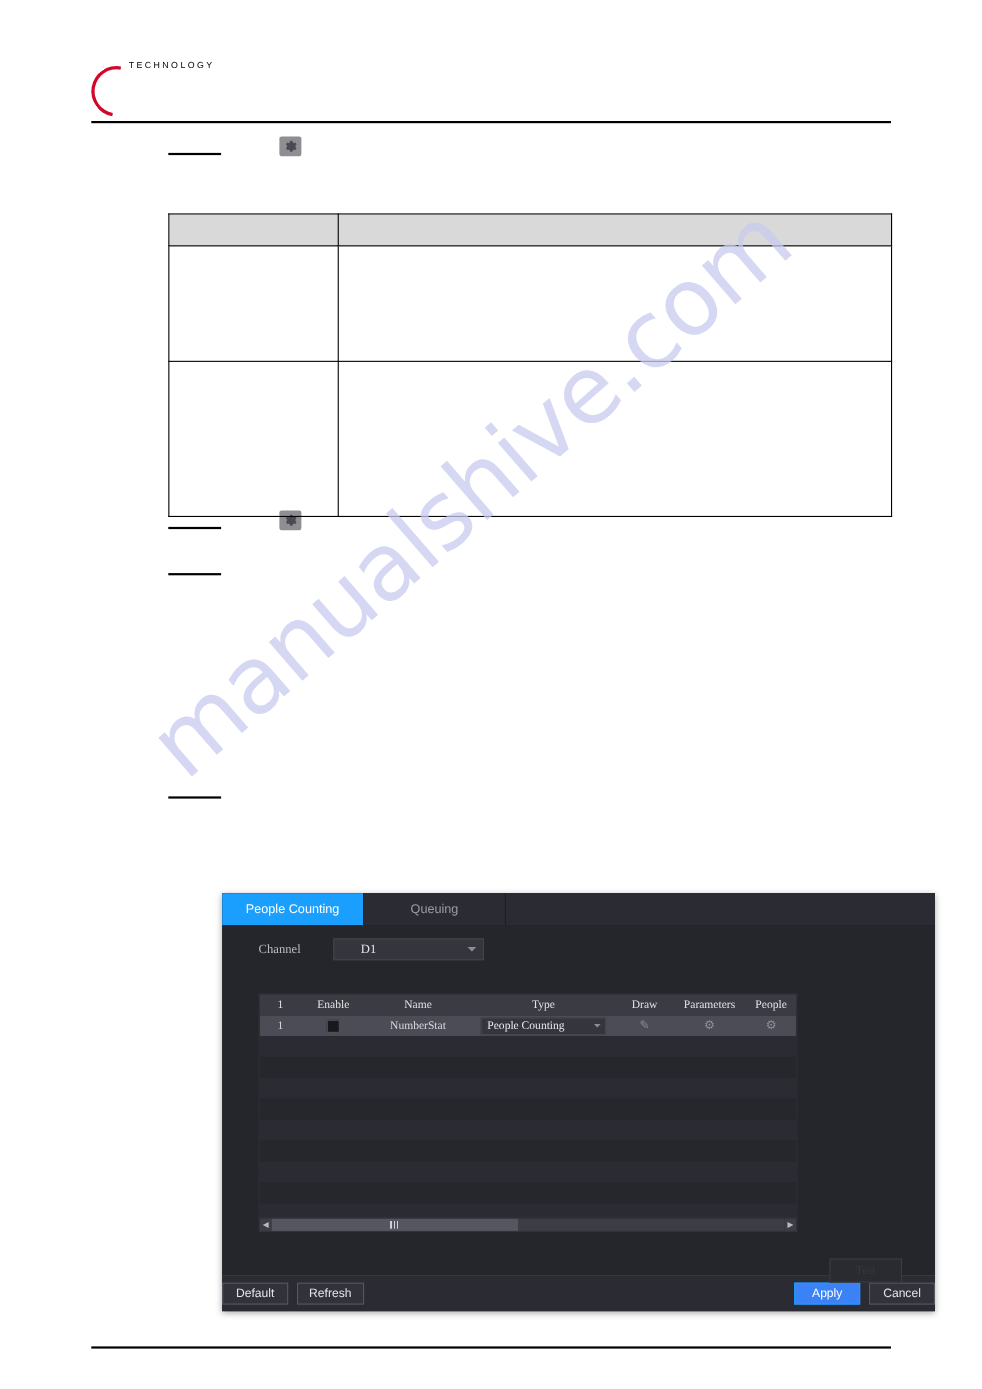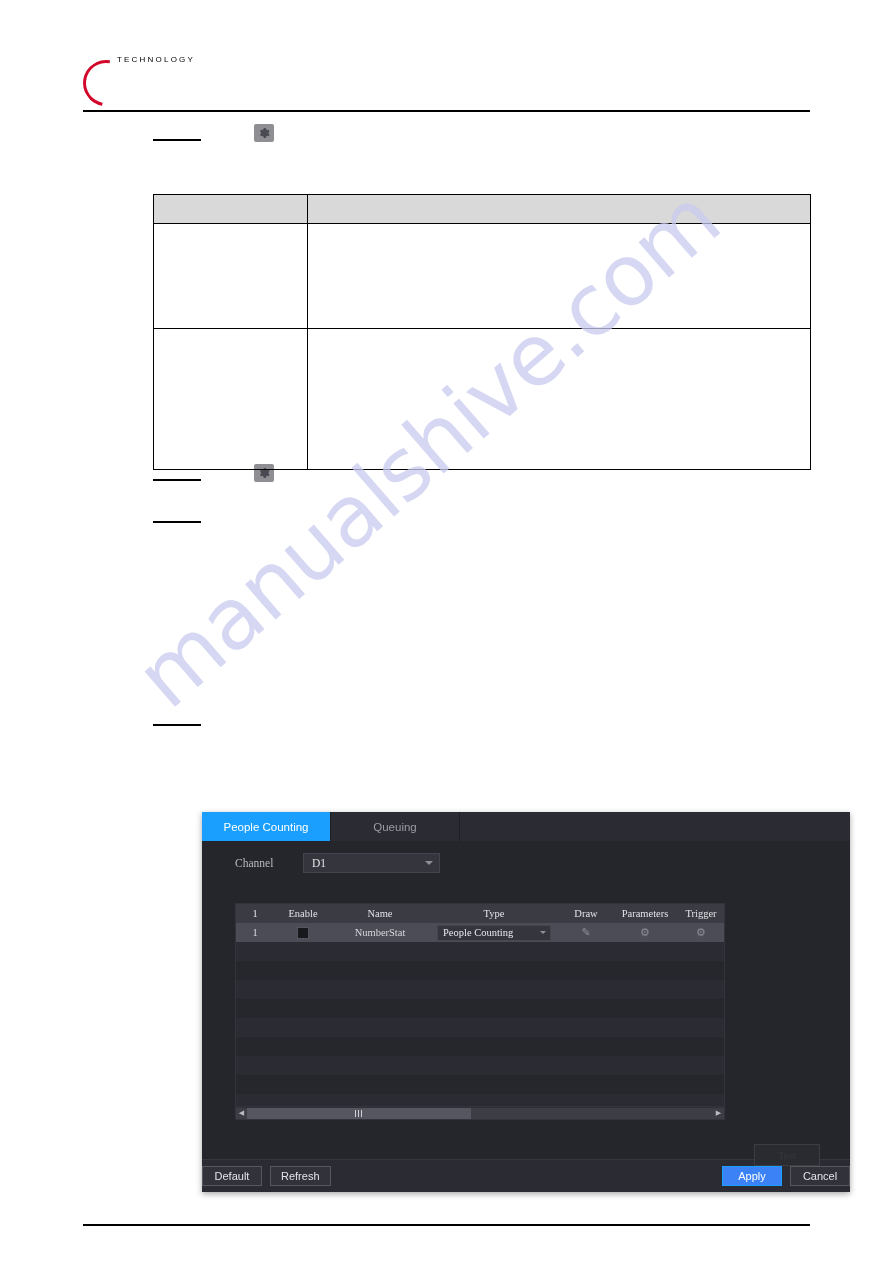--- a/index.html
+++ b/index.html
@@ -204,21 +204,21 @@
     font-size: 11.5px;
     color: #b9bbc3;
   }
   .select {
     width: 137px;
     height: 20px;
     background: #34353d;
     border: 1px solid #43444d;
     display: flex;
     align-items: center;
-    padding: 0 8px;
+    padding: 0 24px;
     font-size: 11.5px;
     color: #e6e7ea;
     position: relative;
     box-sizing: border-box;
   }
   .select .caret {
     position: absolute;
     right: 6px;
     top: 50%;
     margin-top: -2px;
@@ -451,21 +451,21 @@
       </div>
 
       <div class="grid">
         <div class="grid-head">
           <div class="col-idx">1</div>
           <div class="col-en">Enable</div>
           <div class="col-name">Name</div>
           <div class="col-type">Type</div>
           <div class="col-draw">Draw</div>
           <div class="col-param">Parameters</div>
-          <div class="col-trig">Trigger</div>
+          <div class="col-trig">People</div>
         </div>
 
         <div class="grid-rows">
           <div class="grid-row selected">
             <div class="col-idx">1</div>
             <div class="col-en">
               <span class="chk"></span>
             </div>
             <div class="col-name">NumberStat</div>
             <div class="col-type">

